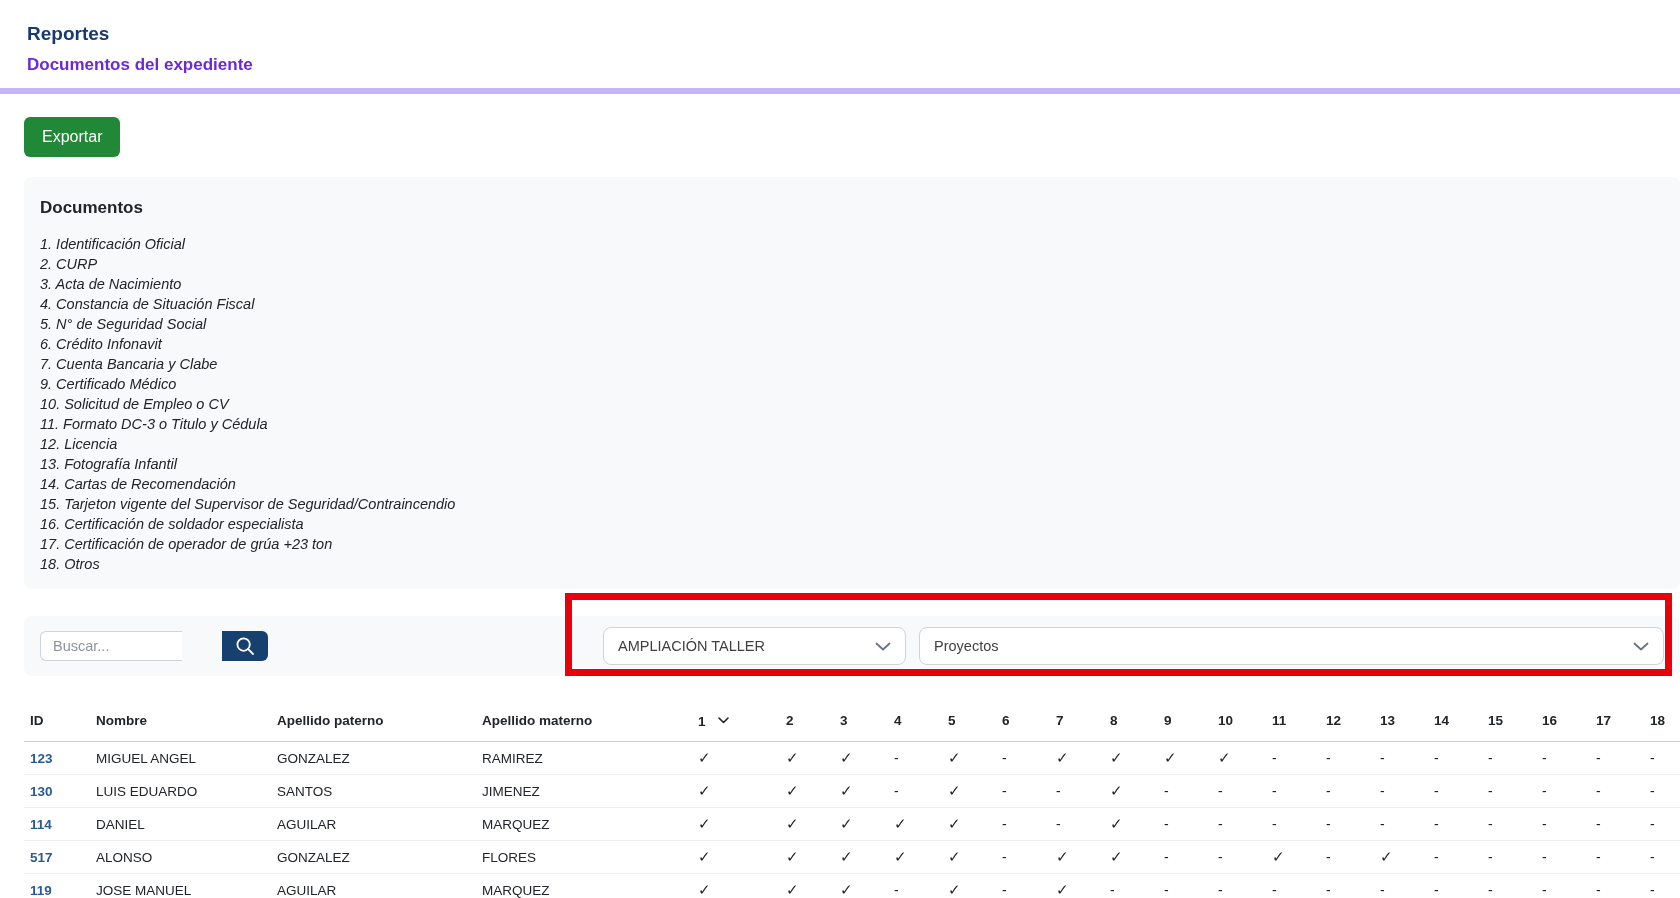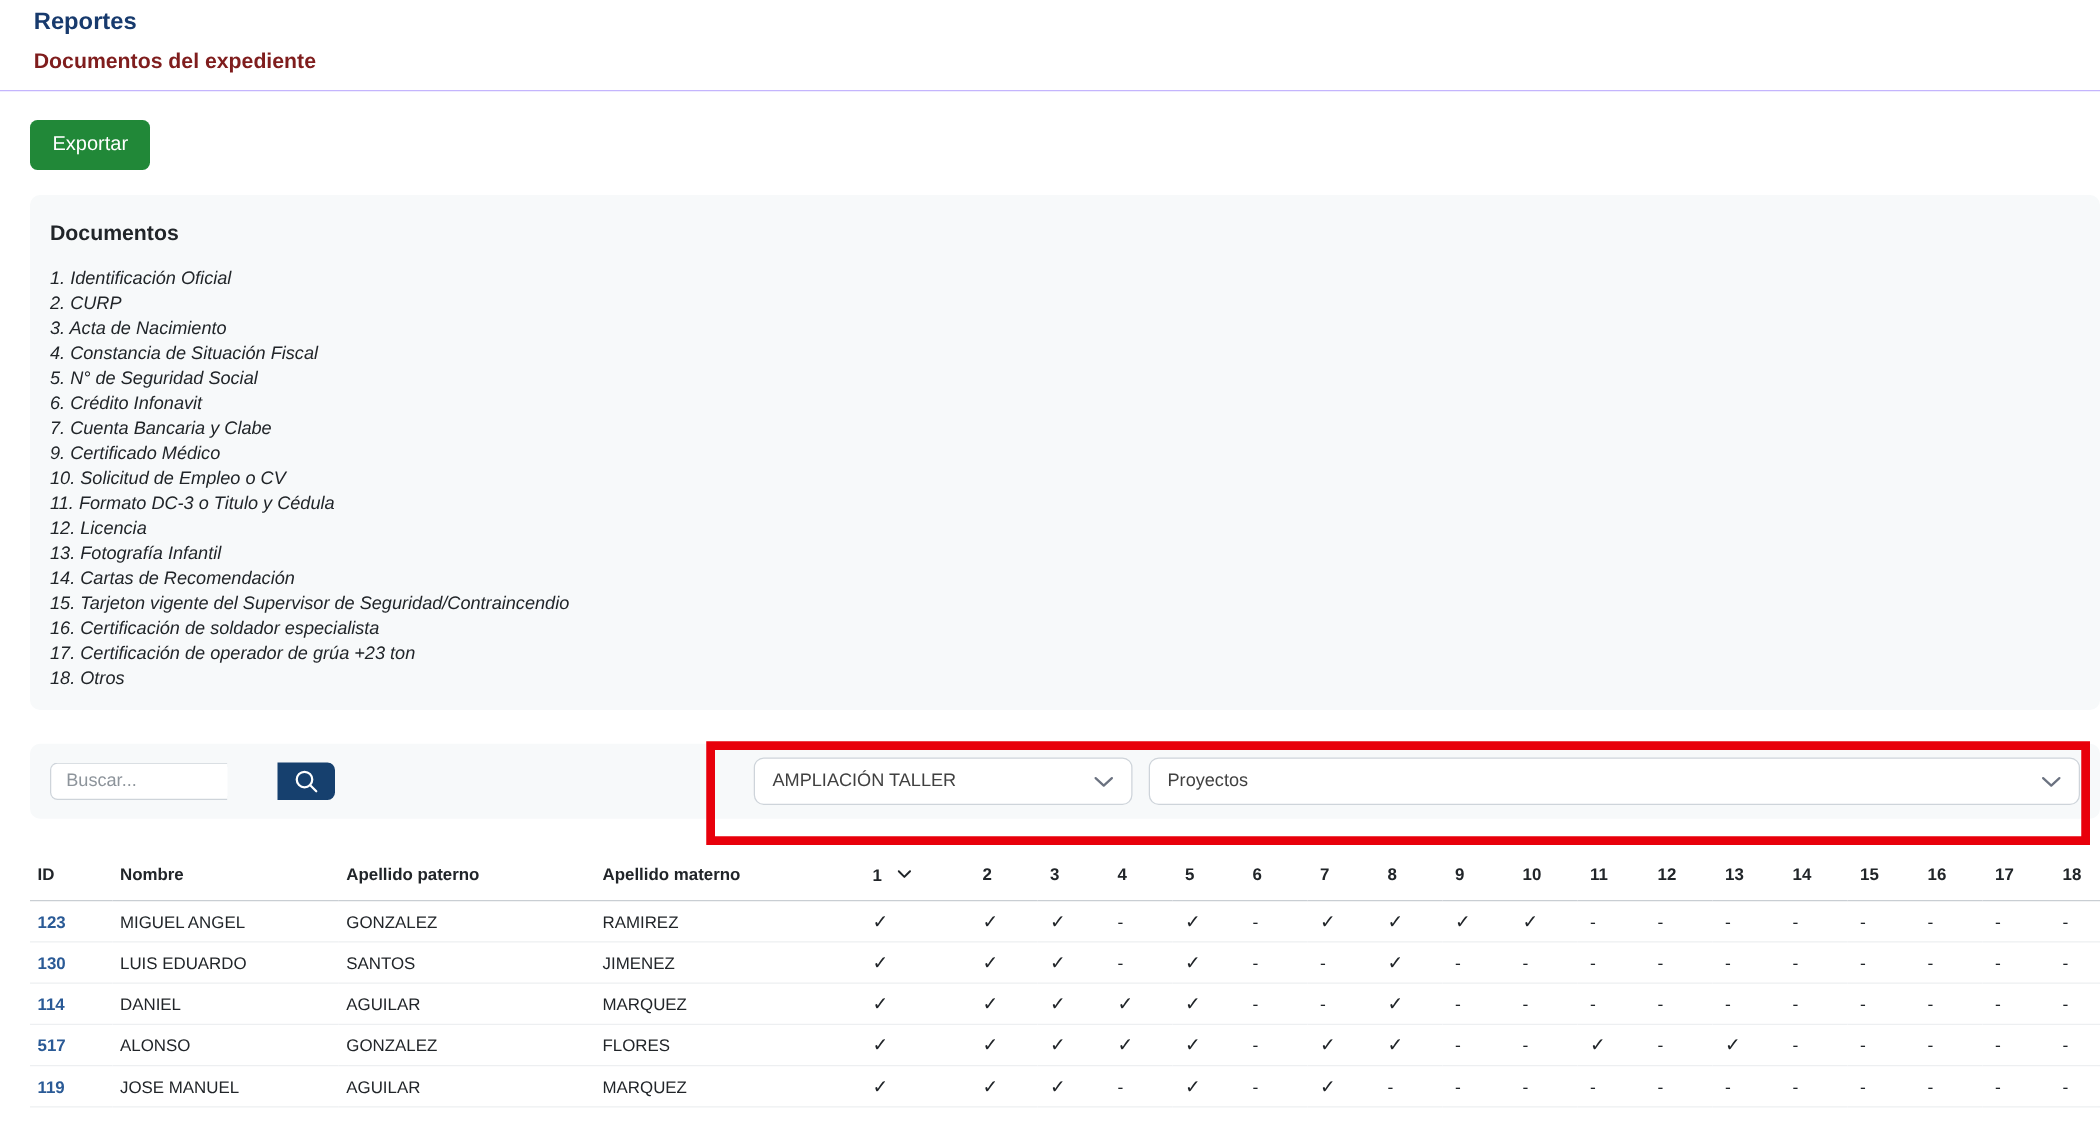--- a/index.html
+++ b/index.html
@@ -5,23 +5,23 @@
   * { box-sizing: border-box; margin: 0; padding: 0; }
   html, body { width: 1680px; height: 898px; overflow: hidden; }
   body {
     position: relative;
     background: #ffffff;
     font-family: "Liberation Sans", sans-serif;
     color: #212529;
   }
 
   
-  .page-header { padding: 6px 0 12px 27px; border-bottom: 1px solid #c4b5fd; }
+  .page-header { padding: 22px 0 12px 27px; border-bottom: 6px solid #c4b5fd; }
   .page-header h1 { font-size: 19px; line-height: 24px; font-weight: bold; color: #173a6d; }
-  .page-header h2 { font-size: 17px; line-height: 22px; font-weight: bold; color: #7f1d1d; margin-top: 8px; }
+  .page-header h2 { font-size: 17px; line-height: 22px; font-weight: bold; color: #6d28d9; margin-top: 8px; }
 
   
   .export-btn {
     display: inline-block; margin: 23px 0 0 24px; height: 40px; padding: 0 18px;
     background: #218838; color: #ffffff; border: none; border-radius: 6px;
     font-size: 16px; font-family: "Liberation Sans", sans-serif; cursor: pointer;
   }
 
   
   .docs-panel {

